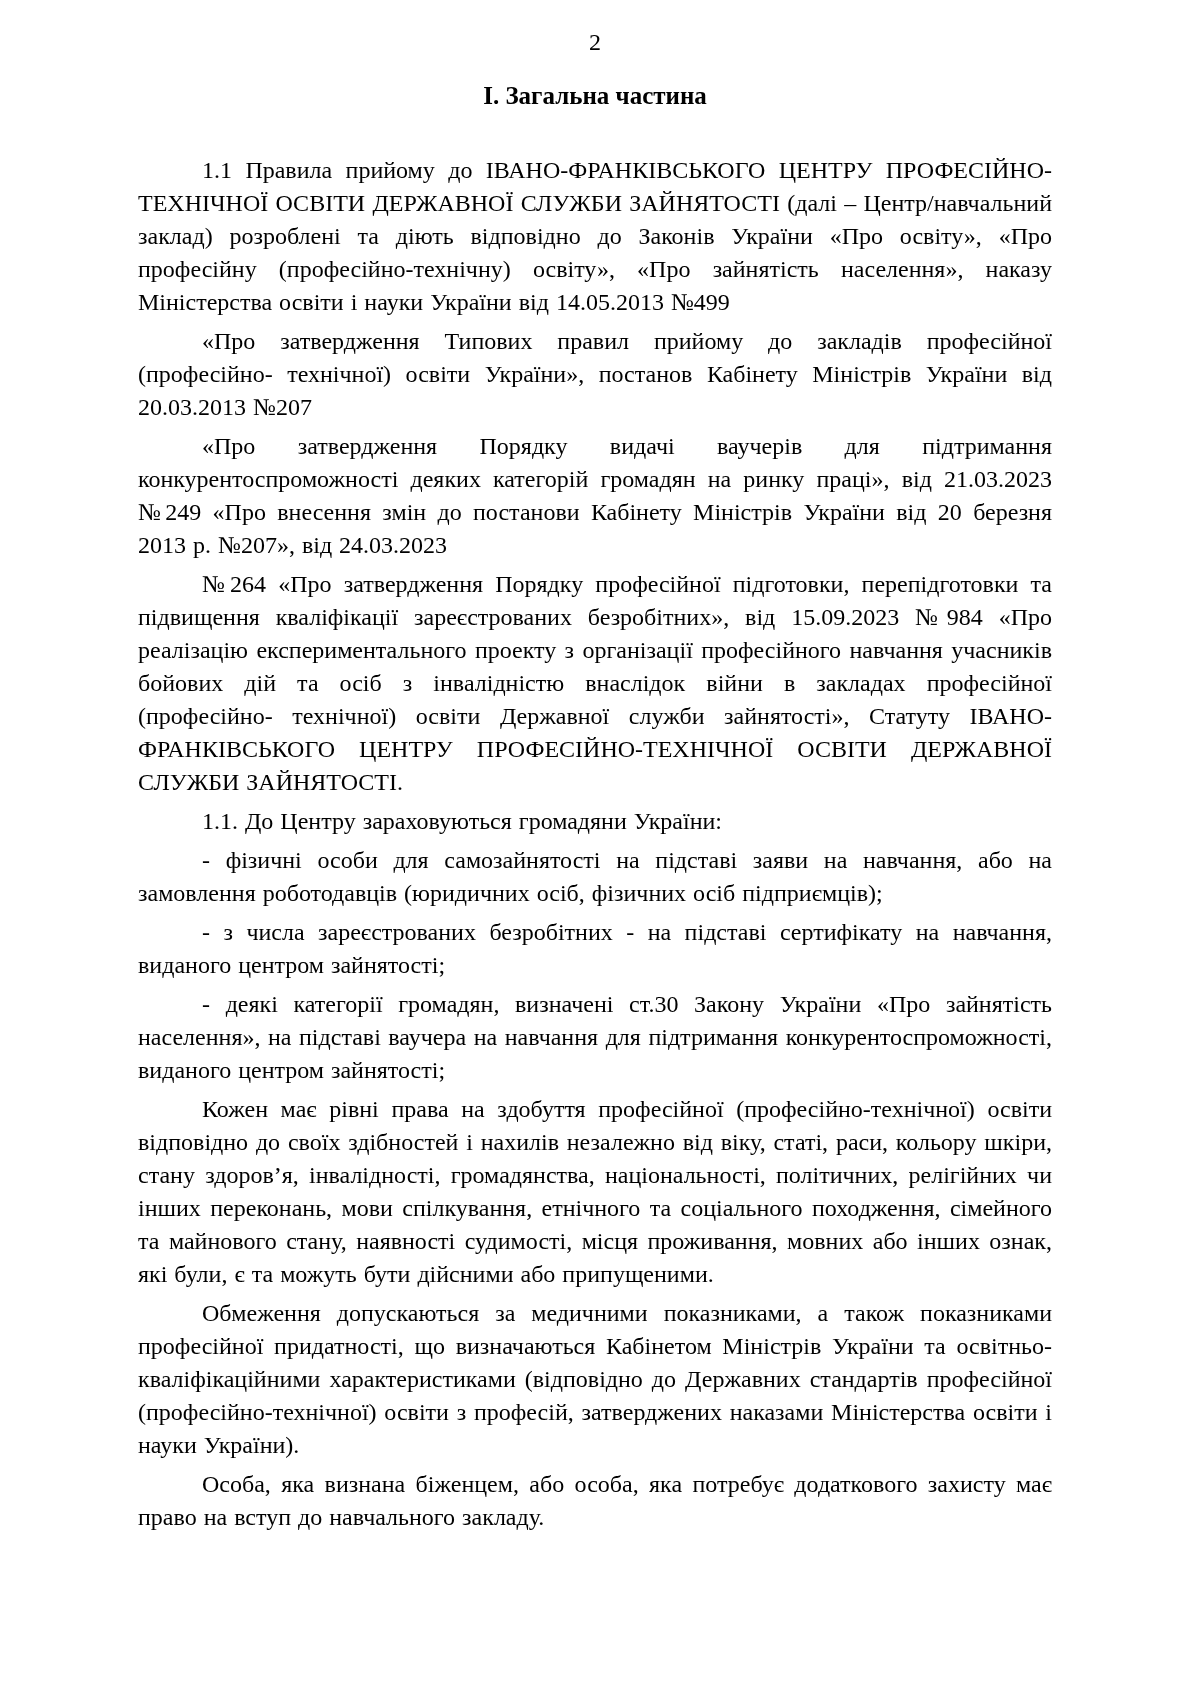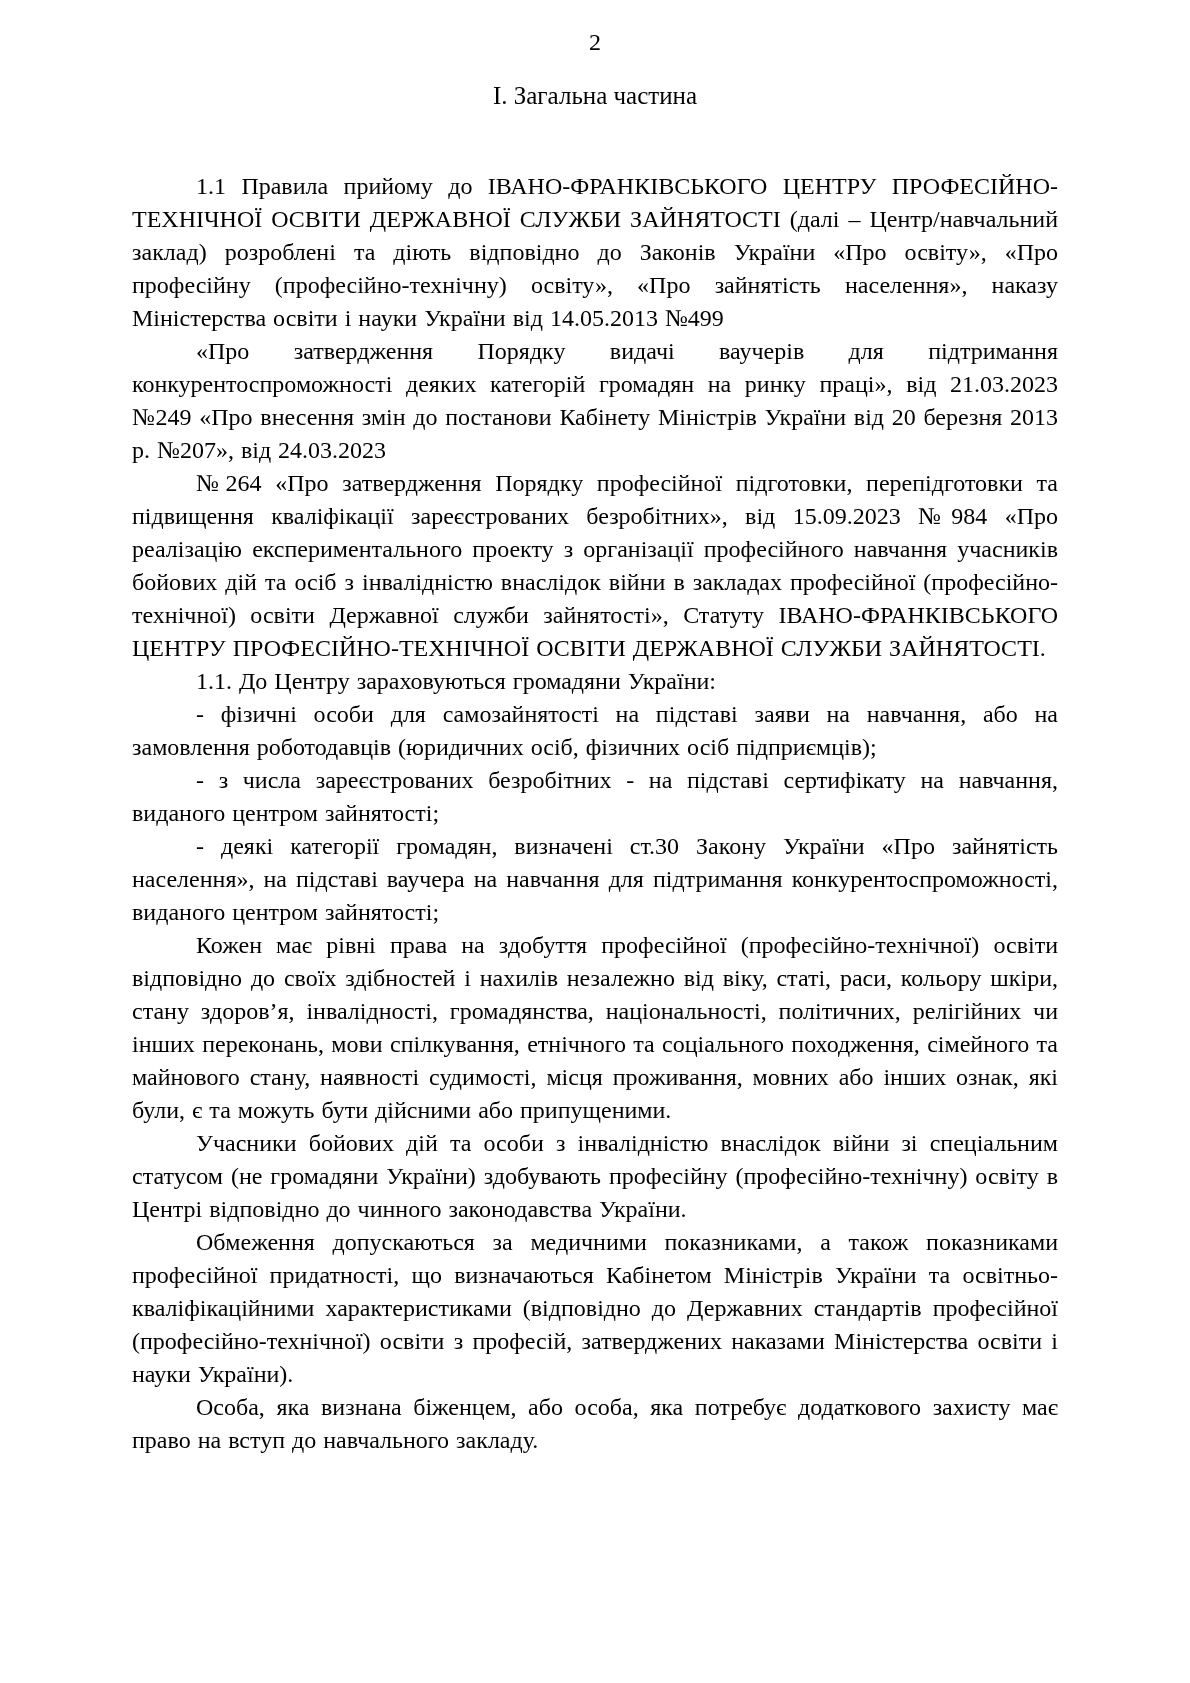--- a/index.html
+++ b/index.html
@@ -21,45 +21,45 @@
   }
   .page-number {
     text-align: center;
     font-size: 24px;
     line-height: 33px;
     margin: 0 0 20px 0;
   }
   .heading {
     text-align: center;
     font-size: 25px;
-    font-weight: normal;
+    font-weight: bold;
     line-height: 33px;
-    margin: 0 0 58px 0;
+    margin: 0 0 42px 0;
   }
   p.para {
-    margin: 0;
+    margin: 6px;
     font-size: 24px;
     line-height: 33px;
     text-align: justify;
     text-indent: 64px;
     word-spacing: 1px;
   }
 </style>
 </head>
 <body>
 
 <div class="page">
   <div class="page-number">2</div>
 
   <h1 class="heading">І. Загальна частина</h1>
 
   <p class="para">1.1 Правила прийому до ІВАНО-ФРАНКІВСЬКОГО ЦЕНТРУ ПРОФЕСІЙНО-ТЕХНІЧНОЇ ОСВІТИ ДЕРЖАВНОЇ СЛУЖБИ ЗАЙНЯТОСТІ (далі – Центр/навчальний заклад) розроблені та діють відповідно до Законів України «Про освіту», «Про професійну (професійно-технічну) освіту», «Про зайнятість населення», наказу Міністерства освіти і науки України від 14.05.2013 №499</p>
+  <p class="para">«Про затвердження Типових правил прийому до закладів професійної (професійно- технічної) освіти України», постанов Кабінету Міністрів України від 20.03.2013 №207</p>
   <p class="para">«Про затвердження Порядку видачі ваучерів для підтримання конкурентоспроможності деяких категорій громадян на ринку праці», від 21.03.2023 №249 «Про внесення змін до постанови Кабінету Міністрів України від 20 березня 2013 р. №207», від 24.03.2023</p>
   <p class="para">№264 «Про затвердження Порядку професійної підготовки, перепідготовки та підвищення кваліфікації зареєстрованих безробітних», від 15.09.2023 №984 «Про реалізацію експериментального проекту з організації професійного навчання учасників бойових дій та осіб з інвалідністю внаслідок війни в закладах професійної (професійно- технічної) освіти Державної служби зайнятості», Статуту ІВАНО-ФРАНКІВСЬКОГО ЦЕНТРУ ПРОФЕСІЙНО-ТЕХНІЧНОЇ ОСВІТИ ДЕРЖАВНОЇ СЛУЖБИ ЗАЙНЯТОСТІ.</p>
   <p class="para">1.1.  До Центру зараховуються громадяни України:</p>
   <p class="para">- фізичні особи для самозайнятості на підставі заяви на навчання, або на замовлення роботодавців (юридичних осіб, фізичних осіб підприємців);</p>
   <p class="para">- з числа зареєстрованих безробітних - на підставі сертифікату на навчання, виданого центром зайнятості;</p>
   <p class="para">- деякі категорії громадян, визначені ст.30 Закону України «Про зайнятість населення», на підставі ваучера на навчання для підтримання конкурентоспроможності, виданого центром зайнятості;</p>
   <p class="para">Кожен має рівні права на здобуття професійної (професійно-технічної) освіти відповідно до своїх здібностей і нахилів незалежно від віку, статі, раси, кольору шкіри, стану здоров’я, інвалідності, громадянства, національності, політичних, релігійних чи інших переконань, мови спілкування, етнічного та соціального походження, сімейного та майнового стану, наявності судимості, місця проживання, мовних або інших ознак, які були, є та можуть бути дійсними або припущеними.</p>
-  <p class="para">Учасники бойових дій та особи з інвалідністю внаслідок війни зі спеціальним статусом (не громадяни України) здобувають професійну (професійно-технічну) освіту в Центрі відповідно до чинного законодавства України.</p>
   <p class="para">Обмеження допускаються за медичними показниками, а також показниками професійної придатності, що визначаються Кабінетом Міністрів України та освітньо- кваліфікаційними характеристиками (відповідно до Державних стандартів професійної (професійно-технічної) освіти з професій, затверджених наказами Міністерства освіти і науки України).</p>
   <p class="para">Особа, яка визнана біженцем, або особа, яка потребує додаткового захисту має право на вступ до навчального закладу.</p>
 </div>
 
 </body></html>

